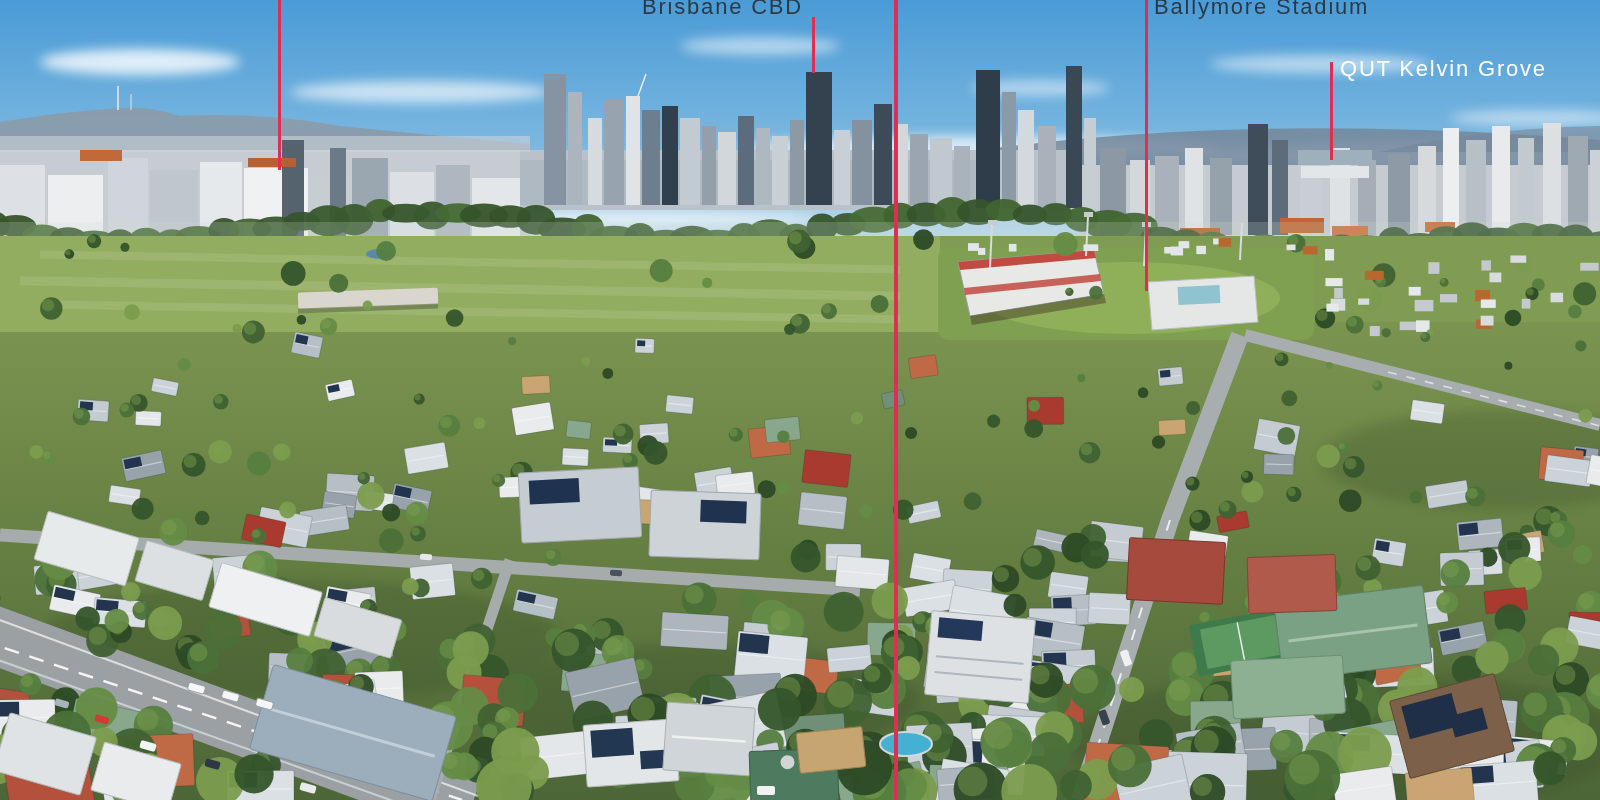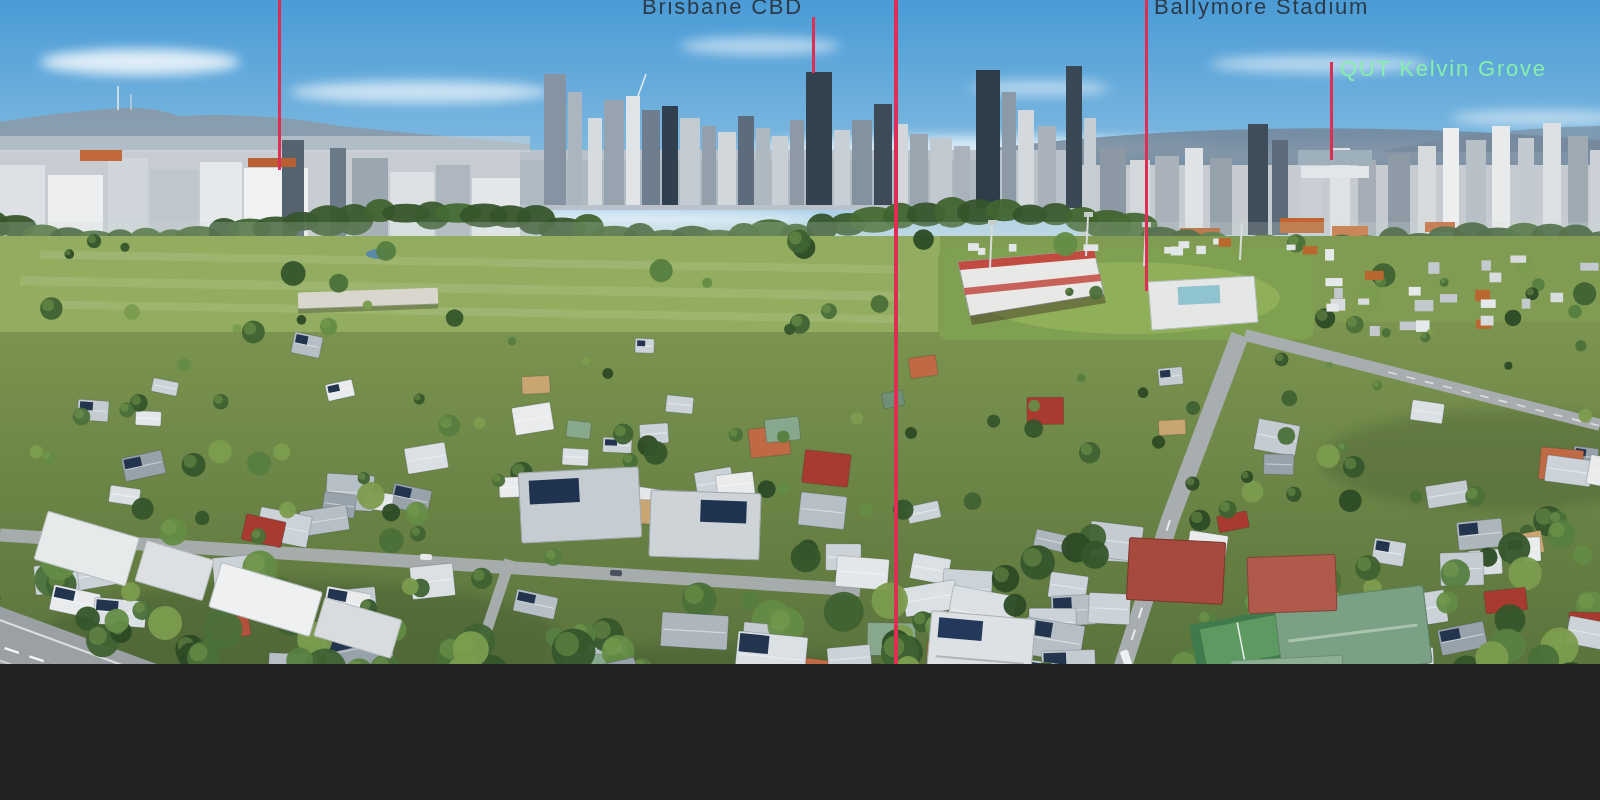--- a/index.html
+++ b/index.html
@@ -1,16 +1,16 @@
 <!DOCTYPE html>
 <html><head>
 <meta charset="utf-8">
 <style>
   html,body{margin:0;padding:0;background:#222;}
-  .stage{position:relative;width:1600px;height:664px;overflow:hidden;font-family:"Liberation Sans",sans-serif;}
+  .stage{position:relative;width:1600px;height:800px;overflow:hidden;font-family:"Liberation Sans",sans-serif;}
   .stage svg{position:absolute;inset:0;display:block;}
   #overlay{position:absolute;inset:0;pointer-events:none;}
   .mline{position:absolute;}
   .mlabel{position:absolute;font-size:22px;font-weight:500;letter-spacing:1.8px;line-height:24px;white-space:nowrap;}
 </style>
 </head>
 <body>
 
 <div class="stage">
   <svg width="1600" height="800" viewBox="0 0 1600 800">
@@ -1636,15 +1636,15 @@
   </svg>
 
   <div id="overlay">
       <div class="mline" style="left: 277.5px; top: 0px; height: 170px; width: 3px; background: rgb(220, 47, 83);"></div>
       <div class="mline" style="left: 811.5px; top: 17px; height: 56px; width: 3px; background: rgb(220, 47, 83);"></div>
       <div class="mlabel" style="left: 642px; top: -5px; color: rgb(43, 58, 70);">Brisbane CBD</div>
       <div class="mline" style="left: 894px; top: 0px; height: 800px; width: 4px; background: rgb(220, 47, 83);"></div>
       <div class="mline" style="left: 1144.5px; top: 0px; height: 291px; width: 3px; background: rgb(220, 47, 83);"></div>
       <div class="mlabel" style="left: 1154px; top: -5px; color: rgb(43, 58, 70);">Ballymore Stadium</div>
       <div class="mline" style="left: 1329.5px; top: 62px; height: 98px; width: 3px; background: rgb(220, 47, 83);"></div>
-      <div class="mlabel" style="left: 1340px; top: 57px; color: #86efac;">QUT Kelvin Grove</div>
+      <div class="mlabel" style="left: 1340px; top: 57px; color: #ffffff;">QUT Kelvin Grove</div>
     </div>
 </div>
 
 </body></html>

